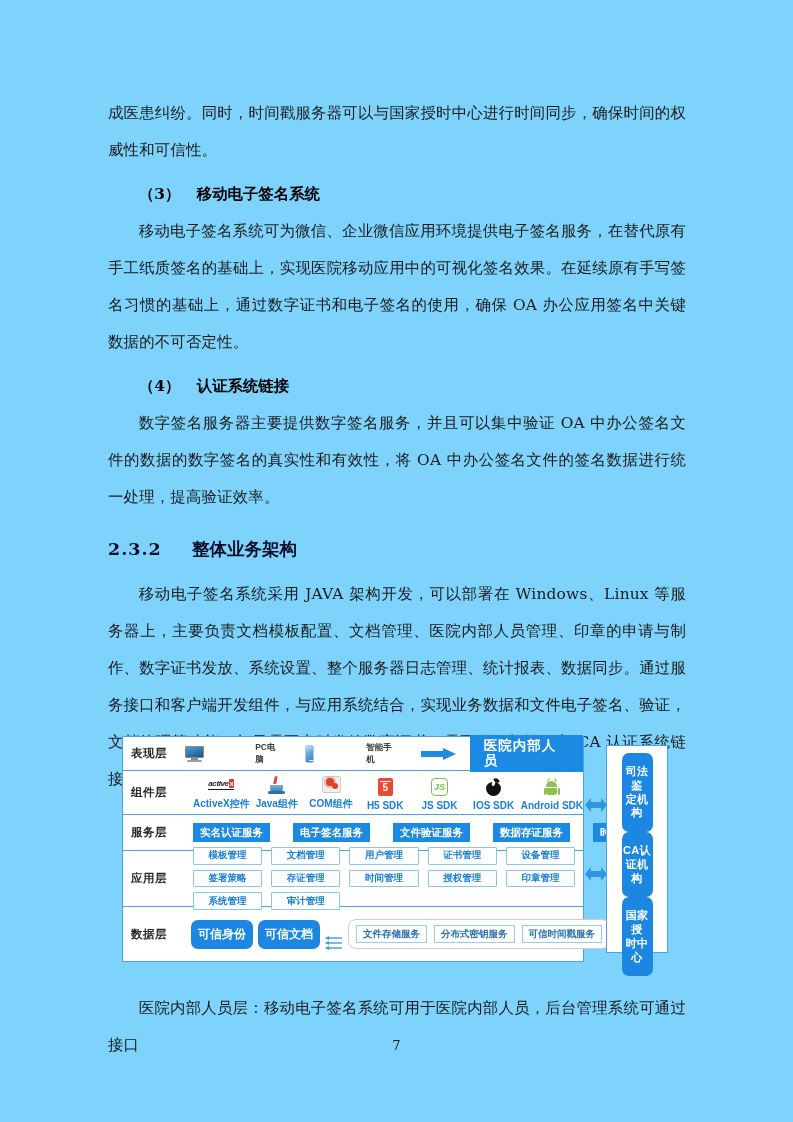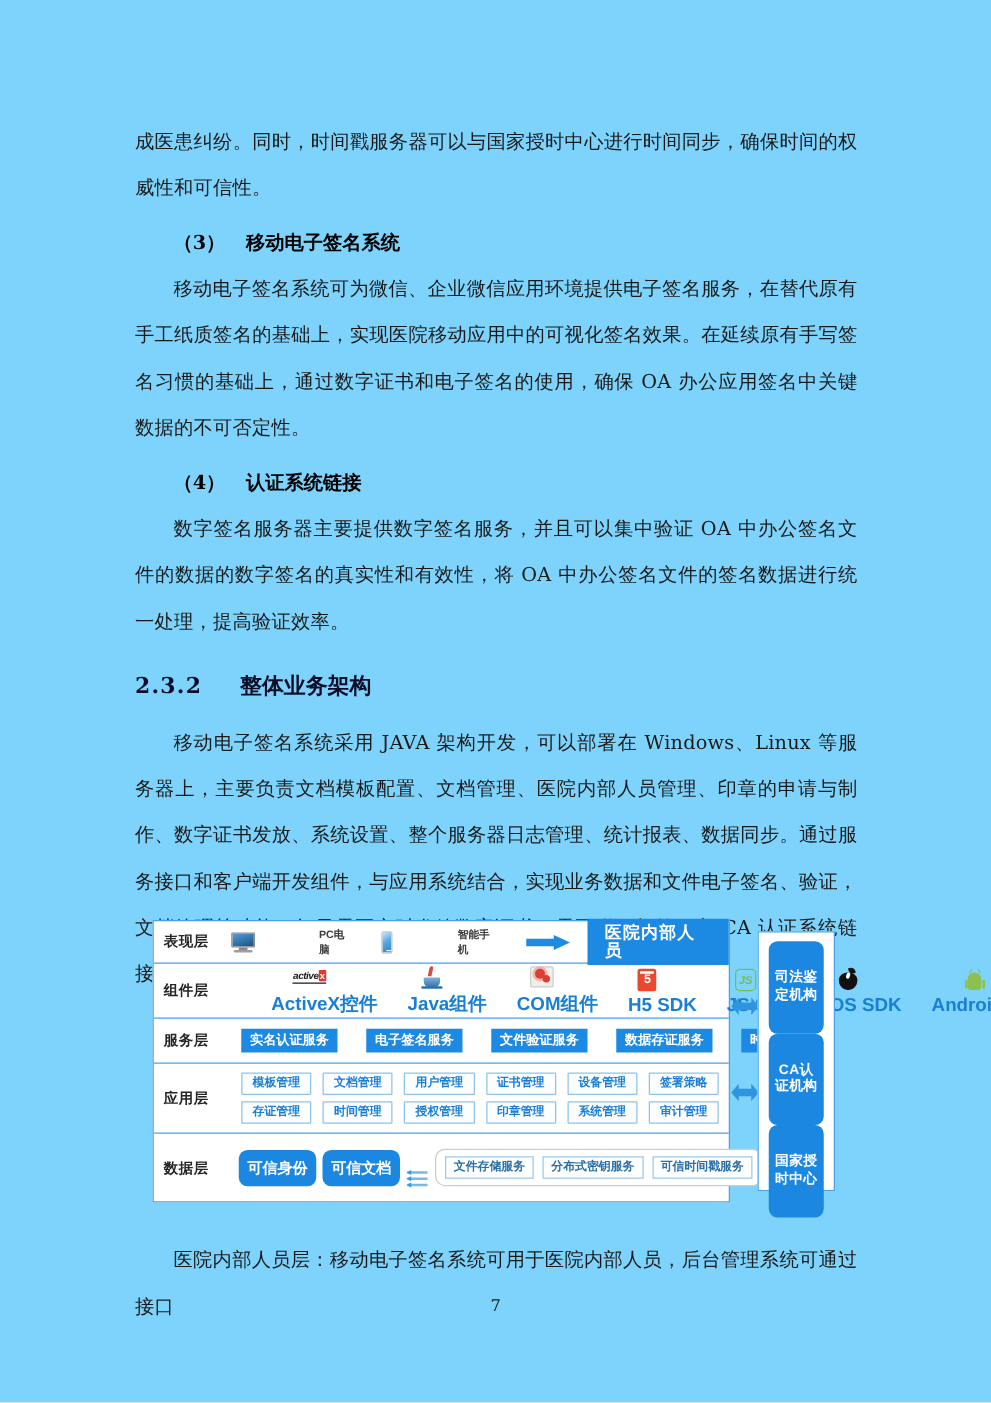--- a/index.html
+++ b/index.html
@@ -206,25 +206,24 @@
     box-sizing: border-box;
   }
   .comp {
     flex: 1 1 0;
     display: flex;
     flex-direction: column;
     align-items: center;
     gap: 3px;
   }
   .comp-name {
-    font-size: 15px;
+    font-size: 10px;
     font-weight: bold;
     color: #1a7fd4;
     white-space: nowrap;
-    margin-left: 24px;
   }
   .comp-ico { height: 19px; display: flex; align-items: center; justify-content: center; }
 
   .ico-activex {
     font-size: 8px; font-weight: bold; font-style: italic;
     color: #1a1a1a; letter-spacing: -0.4px;
     border-bottom: 1.6px solid #1a1a1a;
     padding-bottom: 1px;
     position: relative;
   }
@@ -361,21 +360,21 @@
     font-size: 10.5px;
     font-weight: bold;
     padding: 3px 7px;
     line-height: 1.15;
     white-space: nowrap;
   }
 
   
   .app-grid {
     display: grid;
-    grid-template-columns: repeat(6, 1fr);
+    grid-template-columns: repeat(5, 1fr);
     grid-row-gap: 5px;
     grid-column-gap: 9px;
     width: 100%;
     padding: 0 8px 0 8px;
     box-sizing: border-box;
   }
   .chip-app {
     border: 1px solid #8cc4ea;
     background: #fbfdff;
     color: #1a7fd4;
@@ -462,22 +461,22 @@
     align-items: center;
     padding: 7px 0;
     background: #ffffff;
   }
   .ext-box {
     background: #1c87e0;
     color: #ffffff;
     font-size: 11px;
     font-weight: bold;
     border-radius: 7px;
-    width: 44px;
-    padding: 23px 0;
+    width: 31px;
+    padding: 12px 0;
     text-align: center;
     line-height: 1.25;
     letter-spacing: 0.3px;
   }
   .ext-box span { display: block; }
 
   
   .dbl-arrow {
     position: absolute;
     left: 463px;

